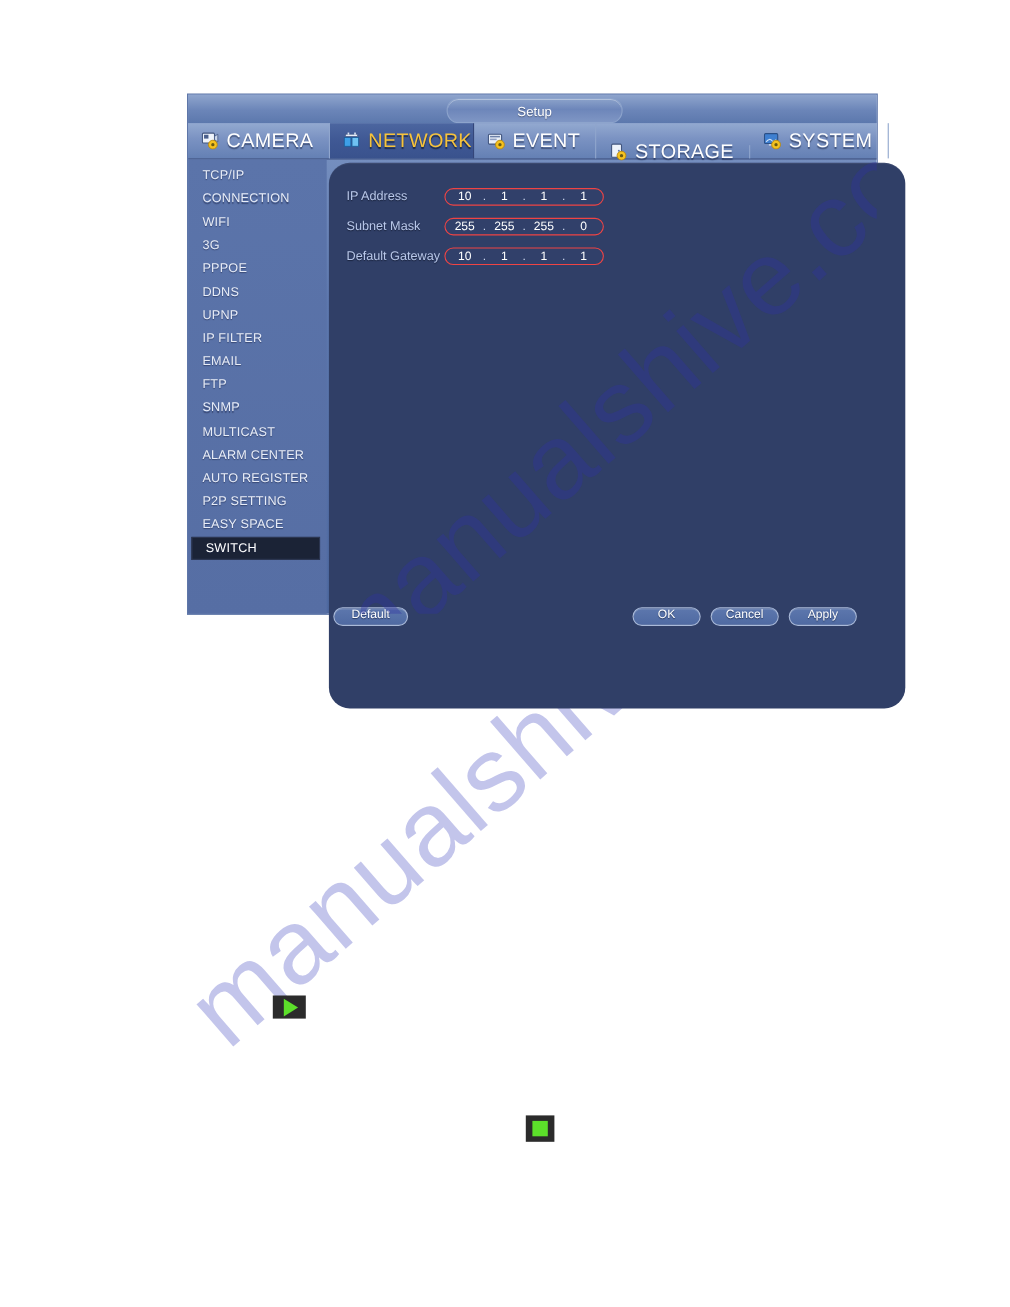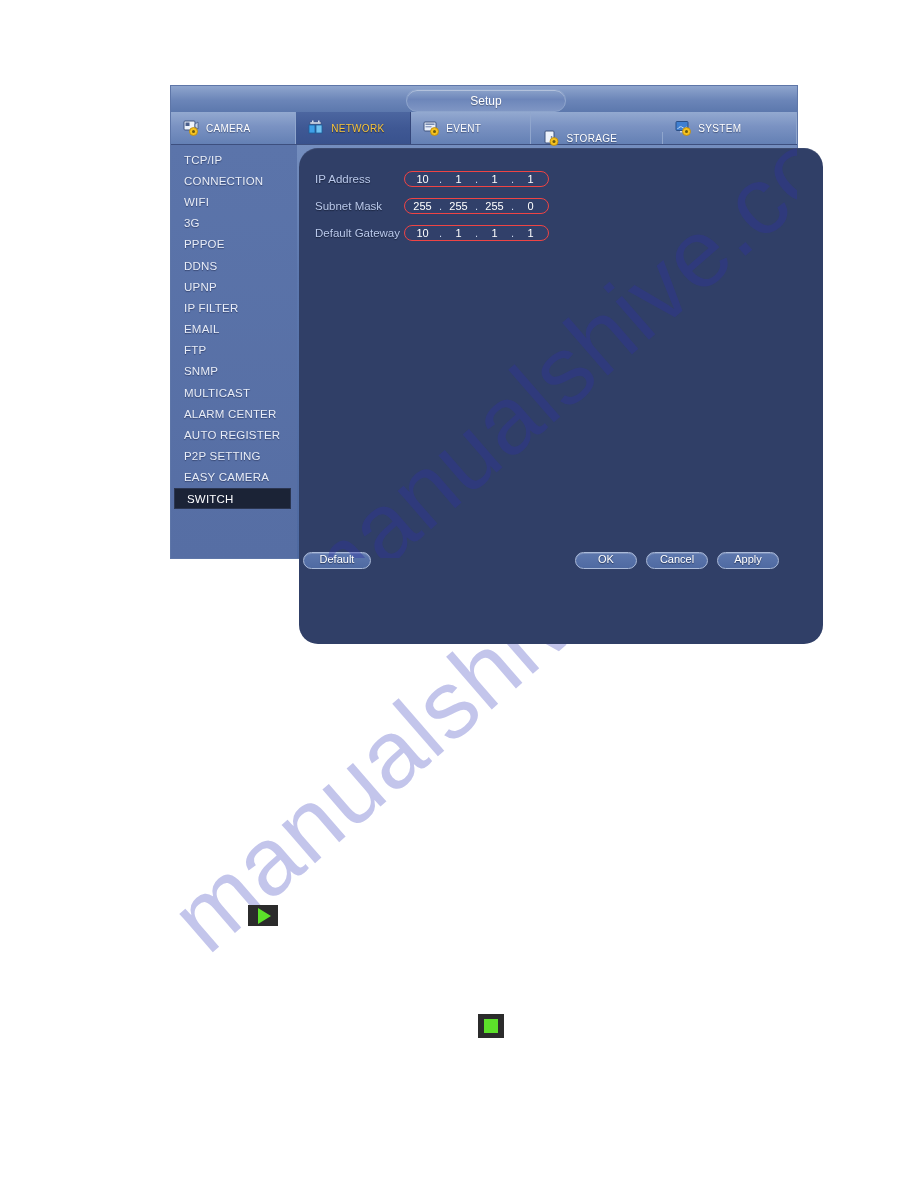--- a/index.html
+++ b/index.html
@@ -62,21 +62,21 @@
     border-bottom:1px solid #3d4f7e;
   }
   .tab{
     position:relative;
     display:flex;align-items:center;gap:6px;
     padding:0 14px 0 12px;
     cursor:default;
     border-right:1px solid #90a6cd;
   }
   .tab .tab-label{
-    font-size:10px;color:#ffffff;letter-spacing:0.3px;
+    font-size:18px;color:#ffffff;letter-spacing:0.3px;
     text-shadow:0 1px 1px rgba(20,30,60,0.5);
   }
   .tab.active{
     background:linear-gradient(180deg,#4c66a0 0%, #3f5894 50%, #39528d 100%);
     border-right:1px solid #34467a;
   }
   .tab.active .tab-label{ color:#f6c33c; text-shadow:0 1px 1px rgba(0,0,0,0.5); }
   .tab-icon{width:17px;height:16px;display:block;flex:0 0 auto;}
 
   
@@ -295,21 +295,21 @@
     <div class="side-item">
         <span>ALARM CENTER</span>
       </div>
     <div class="side-item">
         <span>AUTO REGISTER</span>
       </div>
     <div class="side-item">
         <span>P2P SETTING</span>
       </div>
     <div class="side-item">
-        <span>EASY CAMERA</span>
+        <span>EASY SPACE</span>
       </div>
     <div class="side-item selected">
         <span>SWITCH</span>
       </div>
   </div>
 
   <div id="content-panel">
     <div id="form-area">
 
       <div class="form-row">

